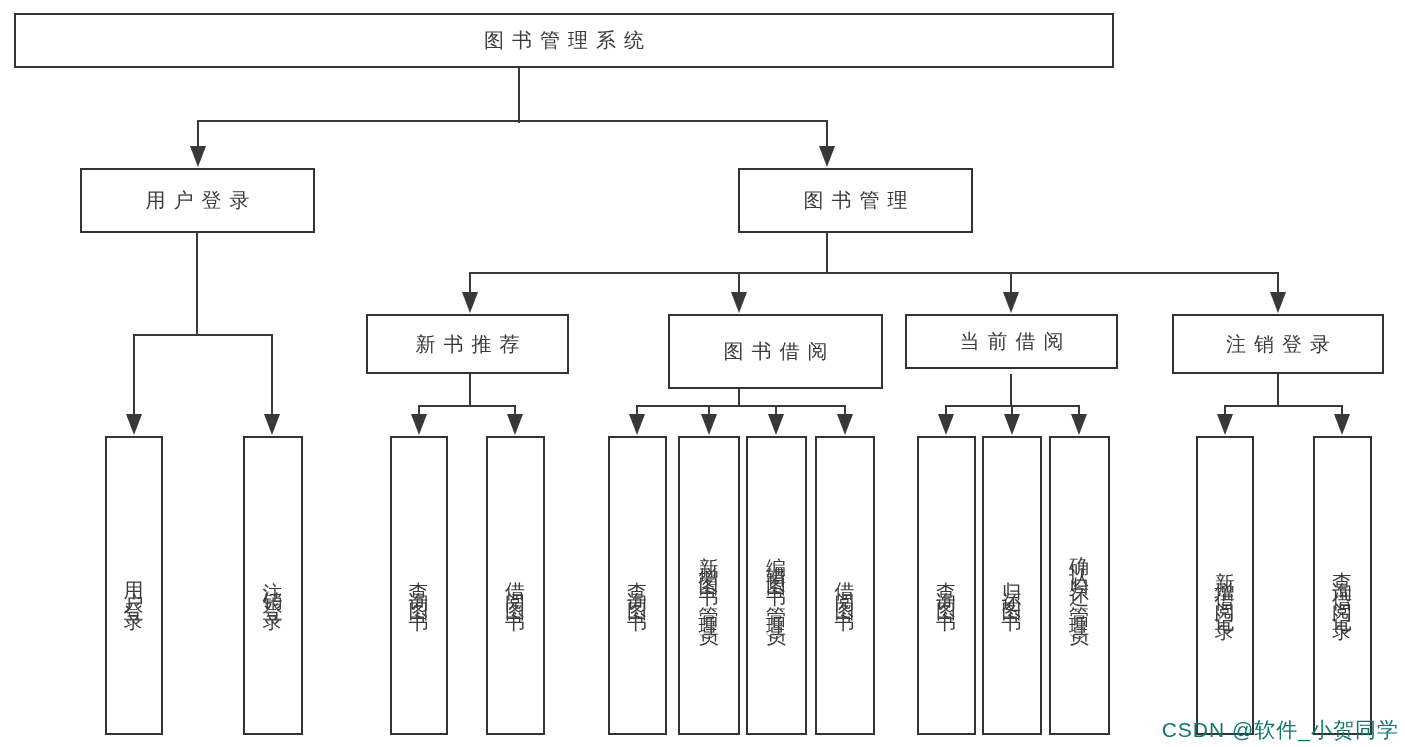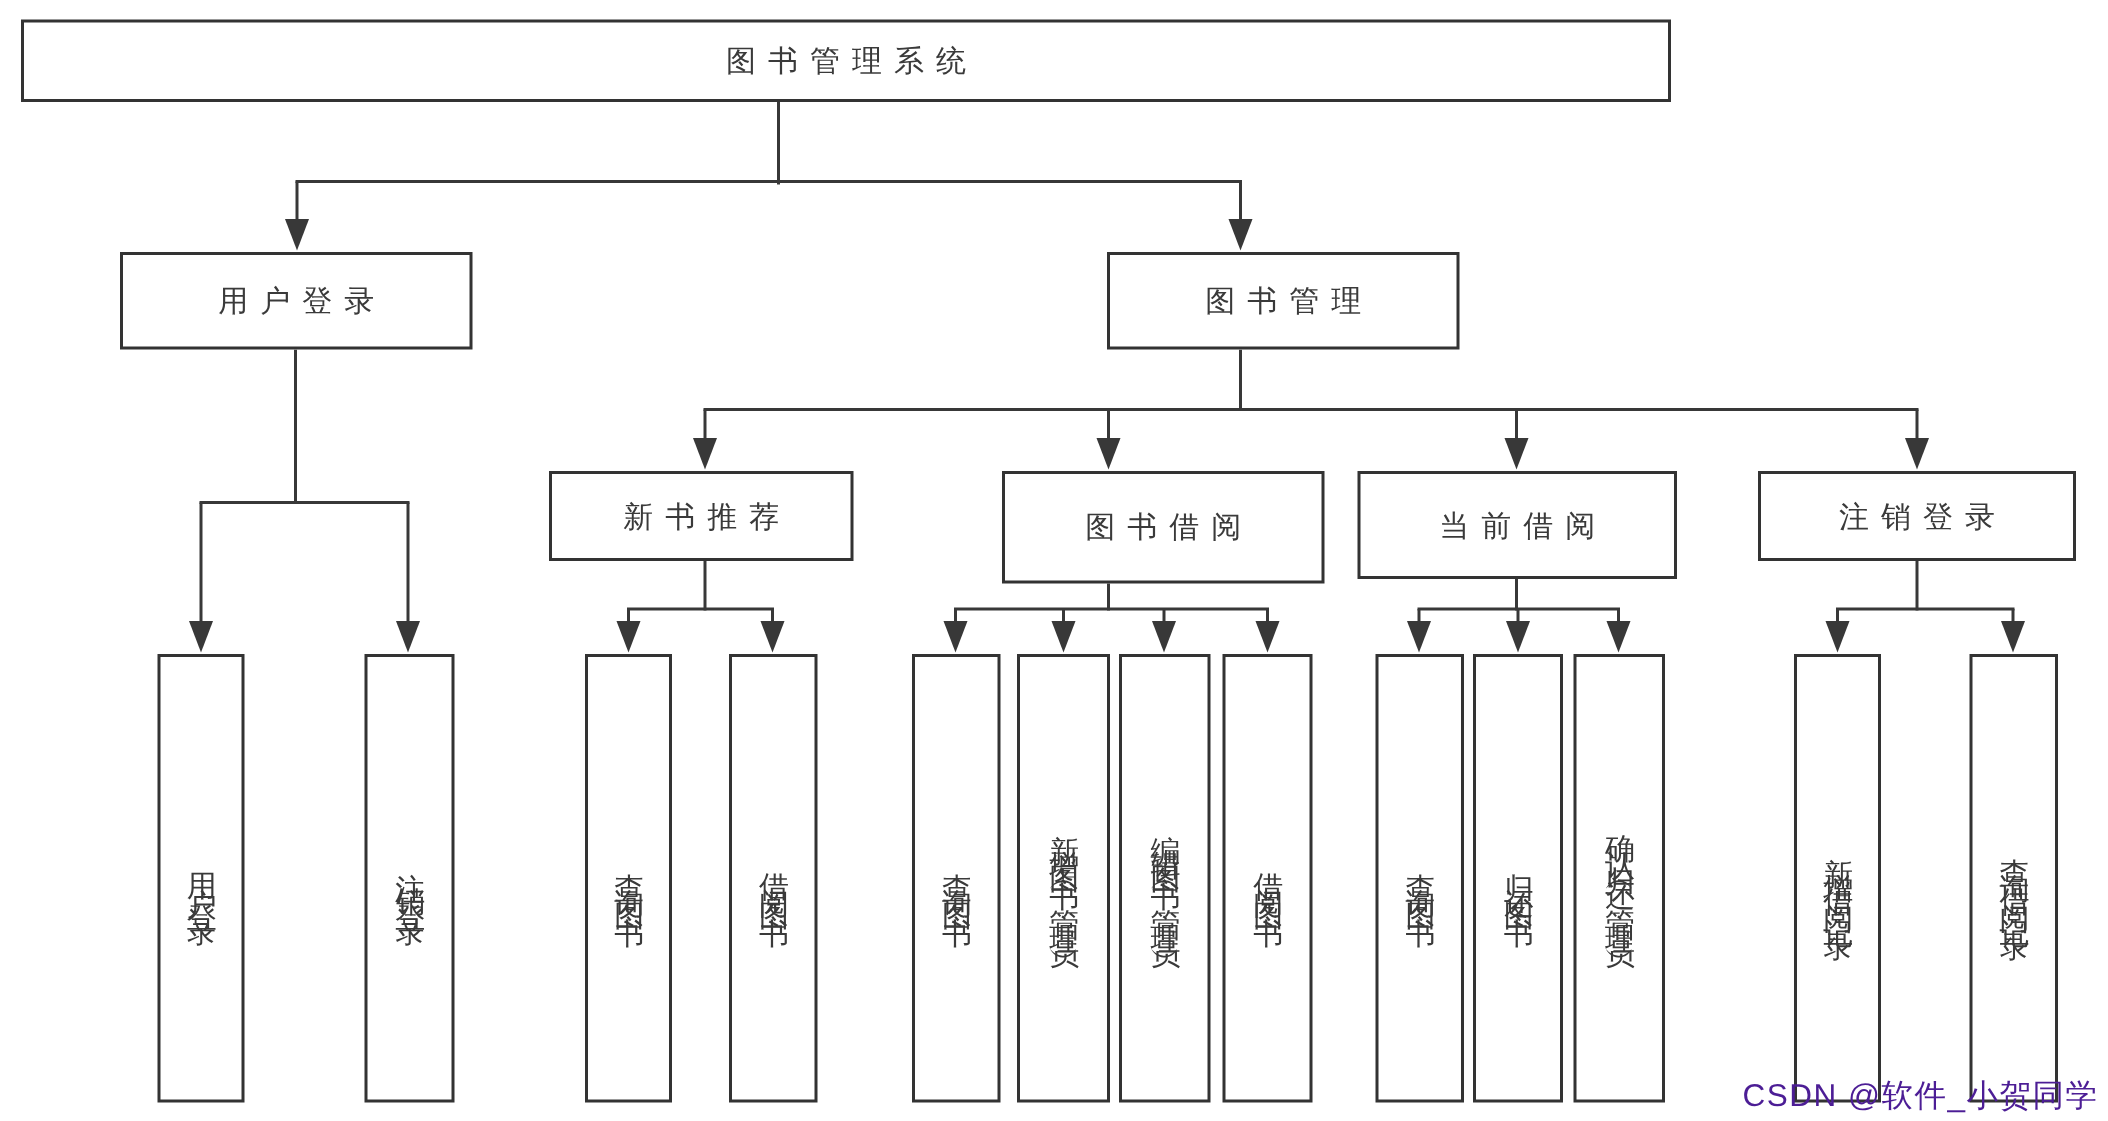--- a/index.html
+++ b/index.html
@@ -34,21 +34,21 @@
     text-orientation:mixed;
     letter-spacing:10px;
     line-height:1;
     white-space:nowrap;
   }
   #watermark{
     position:absolute;
     right:6px;
     bottom:3px;
     font-size:21px;
-    color:#4c1d95;
+    color:#0f766e;
     letter-spacing:1px;
     white-space:nowrap;
   }
 </style>
 </head>
 <body>
 
 <div id="canvas">
 
   <svg id="connector-layer" viewBox="0 0 1405 747" xmlns="http://www.w3.org/2000/svg">
@@ -120,21 +120,21 @@
     </g>
   </svg>
 
   <div class="box hbox" style="left:14px;top:13px;width:1100px;height:55px;">图书管理系统</div>
 
   <div class="box hbox" style="left:80px;top:168px;width:235px;height:65px;">用户登录</div>
   <div class="box hbox" style="left:710px;top:168px;width:235px;height:65px;margin-left:28px;">图书管理</div>
 
   <div class="box hbox" style="left:366px;top:314px;width:203px;height:60px;">新书推荐</div>
   <div class="box hbox" style="left:668px;top:314px;width:215px;height:75px;">图书借阅</div>
-  <div class="box hbox" style="left:905px;top:314px;width:213px;height:72px;">当前借阅</div>
+  <div class="box hbox" style="left:905px;top:314px;width:213px;height:55px;">当前借阅</div>
   <div class="box hbox" style="left:1172px;top:314px;width:212px;height:60px;">注销登录</div>
 
   <div class="box vbox" style="left:105px;top:436px;width:58px;height:299px;">用户登录</div>
   <div class="box vbox" style="left:243px;top:436px;width:60px;height:299px;">注销登录</div>
 
   <div class="box vbox" style="left:390px;top:436px;width:58px;height:299px;">查询图书</div>
   <div class="box vbox" style="left:486px;top:436px;width:59px;height:299px;">借阅图书</div>
 
   <div class="box vbox" style="left:608px;top:436px;width:59px;height:299px;">查询图书</div>
   <div class="box vbox" style="left:678px;top:436px;width:62px;height:299px;">新增图书（管理员）</div>

